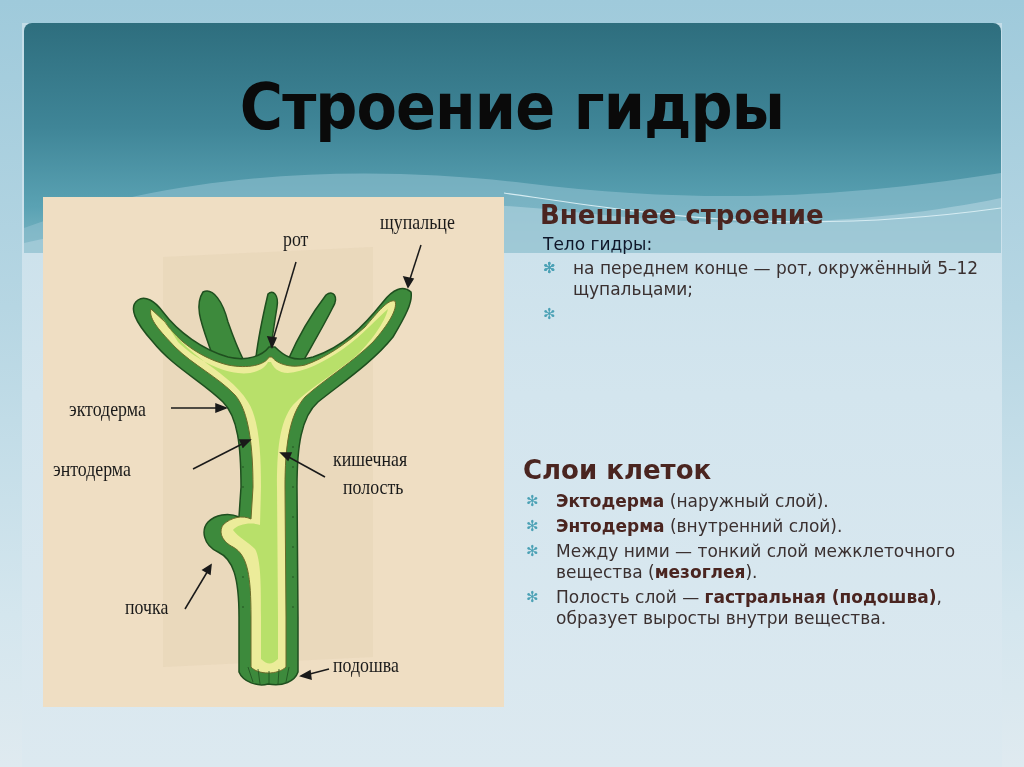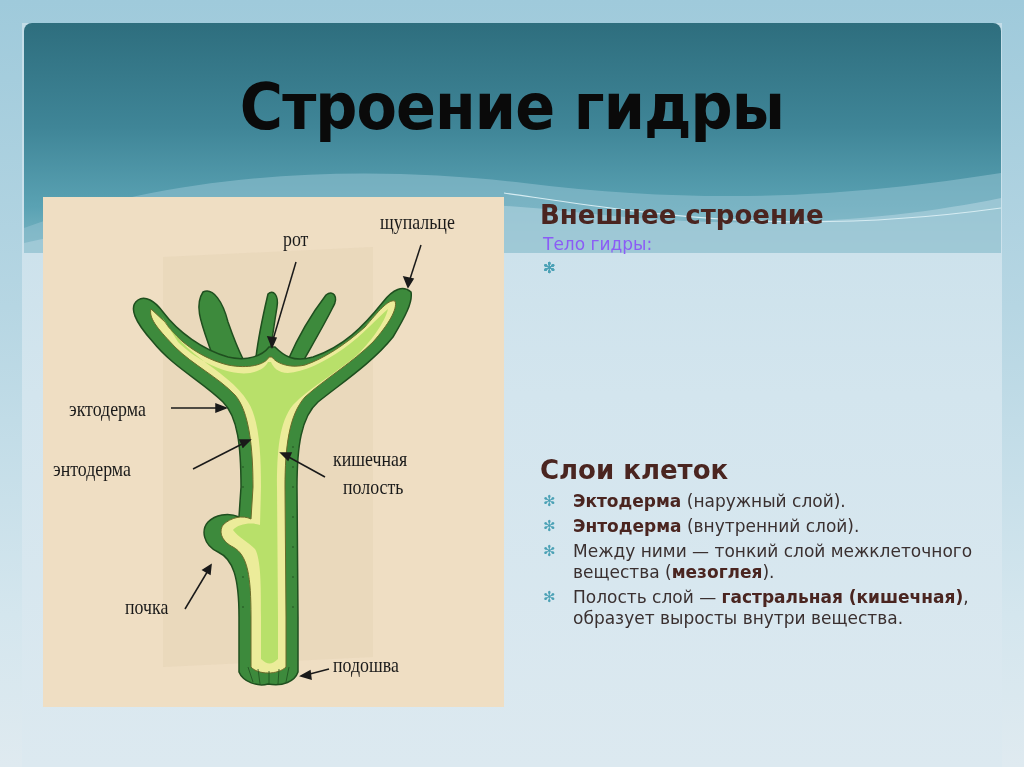--- a/index.html
+++ b/index.html
@@ -31,26 +31,26 @@
   .diagram svg { position: absolute; left: 0; top: 0; }
   .lbl {
     position: absolute; font-family: "Liberation Serif", serif; font-size: 21px;
     color: #1a1a1a; white-space: nowrap; transform: scaleX(0.85); transform-origin: left top;
   }
   .content { position: absolute; left: 540px; top: 200px; width: 460px; color: #3a3a3a; }
   .h2 {
     font-family: "DejaVu Sans", sans-serif; font-weight: bold; font-size: 26px;
     color: #4a2520; margin: 0;
   }
-  .lead { font-size: 17px; color: #8b5cf6; margin: 4px 0 2px 3px; }
+  .lead { font-size: 17px; color: #0f172a; margin: 4px 0 2px 3px; }
   ul.bul { list-style: none; margin: 0; padding: 0; }
   ul.bul li { position: relative; padding-left: 33px; font-size: 17px; line-height: 21px; margin: 4px 0; color: #3a3030; }
   ul.bul li .star { position: absolute; left: 3px; top: 0; color: #4ba1b5; font-size: 15px; }
   b.em { color: #4a2520; }
-  .sec2 { position: absolute; left: 540px; top: 455px; width: 460px; }
+  .sec2 { position: absolute; left: 523px; top: 455px; width: 460px; }
 </style>
 </head>
 <body>
 
 <div class="slide-frame"></div>
 
 <div class="header-band">
   <svg class="wave" width="977" height="230">
     <path d="M0,205 C150,150 330,140 500,160 C700,185 850,170 977,150 L977,230 L0,230 Z" fill="#8fc0ce" opacity="0.6"></path>
     <path d="M0,220 C200,175 380,170 560,190 C740,210 880,195 977,175 L977,230 L0,230 Z" fill="#a9cfdb" opacity="0.7"></path>
@@ -124,26 +124,26 @@
   <span class="lbl" style="left:300px; top:278px;">полость</span>
   <span class="lbl" style="left:82px; top:398px;">почка</span>
   <span class="lbl" style="left:290px; top:456px;">подошва</span>
 </div>
 
 <div class="content">
   <h2 class="h2">Внешнее строение</h2>
   <div class="lead">Тело гидры:</div>
   <ul class="bul">
     <li><span class="star">✻</span></li>
-    <li><span class="star">✻</span></li>
+    <li><span class="star">✻</span><span>на переднем конце — рот, окружённый 5–12 щупальцами;</span></li>
     <li><span class="star">✻</span></li>
   </ul>
 </div>
 
 <div class="sec2">
   <h2 class="h2">Слои клеток</h2>
   <ul class="bul" style="margin-top:6px;">
     <li><span class="star">✻</span><b class="em">Эктодерма</b><span> (наружный слой).</span></li>
     <li><span class="star">✻</span><b class="em">Энтодерма</b><span> (внутренний слой).</span></li>
     <li><span class="star">✻</span><span>Между ними — тонкий слой межклеточного вещества (</span><b class="em">мезоглея</b><span>).</span></li>
-    <li><span class="star">✻</span><span>Полость слой — </span><b class="em">гастральная (кишечная)</b><span>, образует выросты внутри вещества.</span></li>
+    <li><span class="star">✻</span><span>Полость слой — </span><b class="em">гастральная (подошва)</b><span>, образует выросты внутри вещества.</span></li>
   </ul>
 </div>
 
 </body></html>

